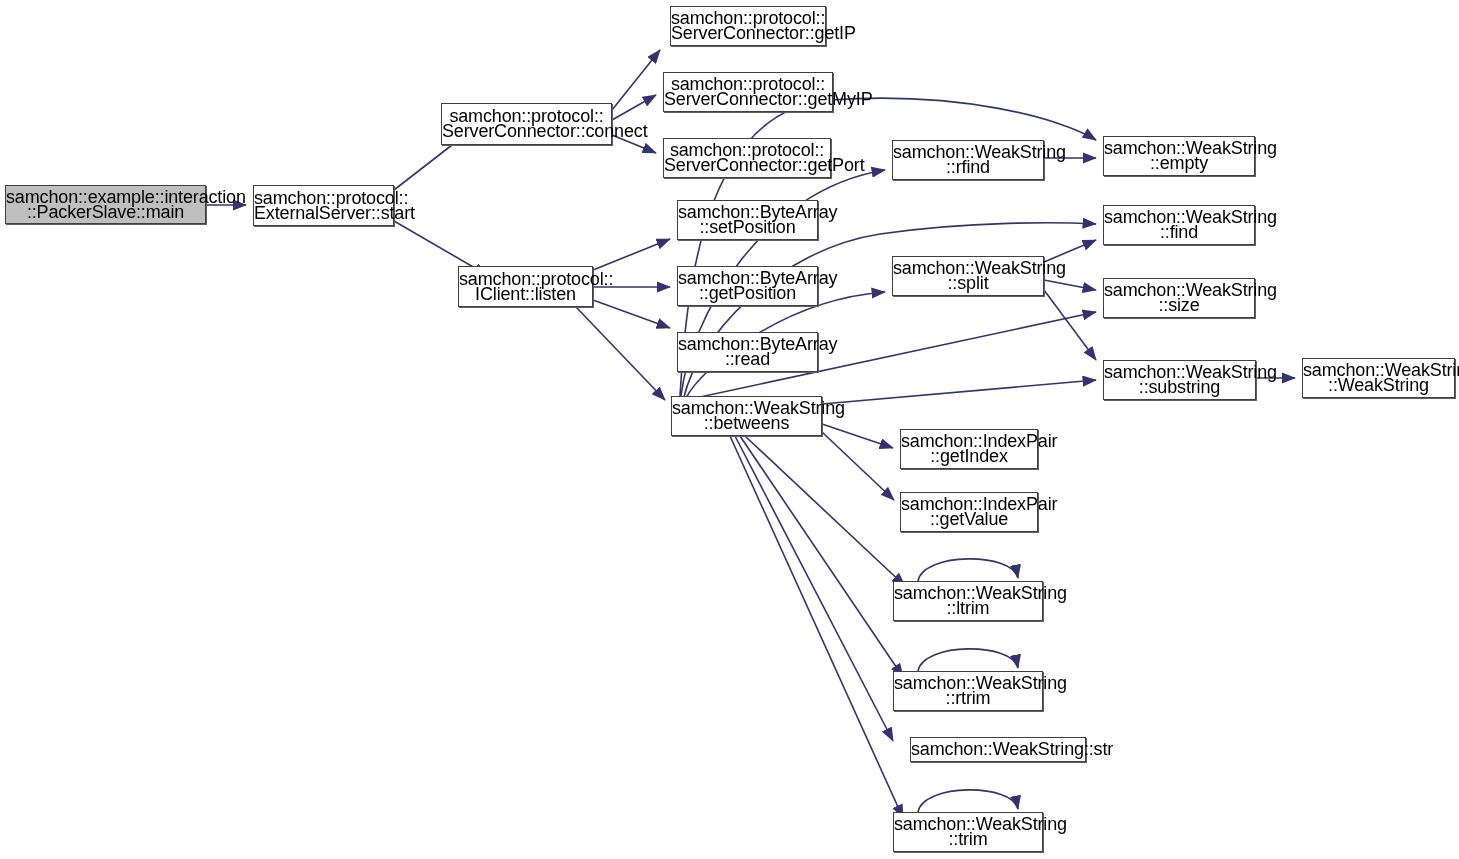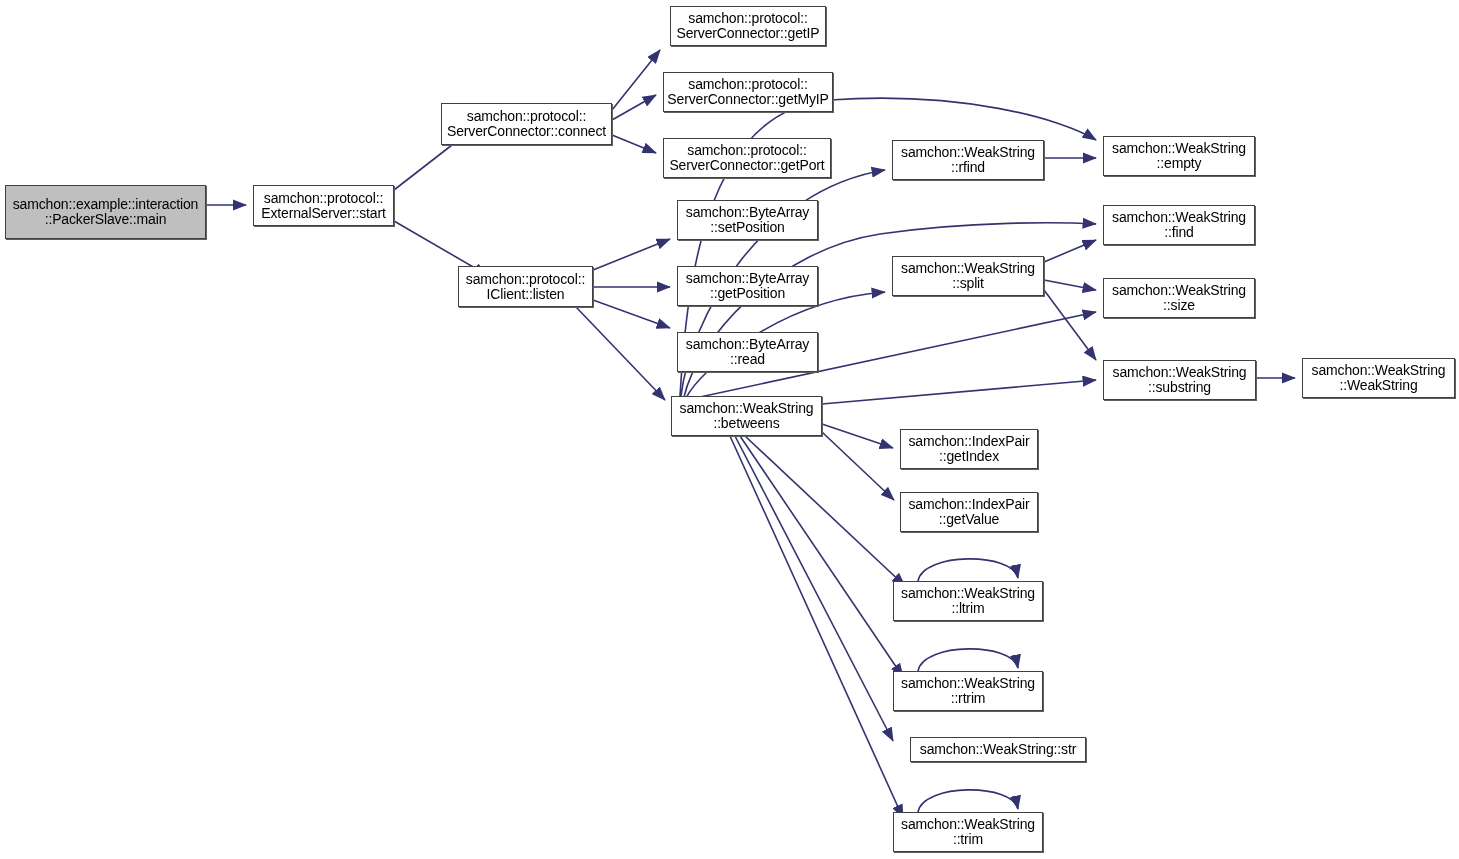--- a/index.html
+++ b/index.html
@@ -26,21 +26,21 @@
   .node {
     position: absolute;
     box-sizing: border-box;
     border: 1px solid #404040;
     background: #ffffff;
     color: #000000;
     display: flex;
     align-items: center;
     justify-content: center;
     text-align: center;
-    font-size: 14px;
+    font-size: 18px;
     line-height: 15px;
     letter-spacing: -0.15px;
     white-space: pre-line;
     box-shadow: 1px 1px 0 0 #606060;
   }
   .node.highlight {
     background: #bfbfbf;
   }
   .node .label {
     display: block;
@@ -85,21 +85,21 @@
         <path d="M1044,262 L1096,240" marker-end="url(#arrowhead)"></path>
         <path d="M1044,280 L1096,290" marker-end="url(#arrowhead)"></path>
         <path d="M1044,290 L1096,360" marker-end="url(#arrowhead)"></path>
         <path d="M1256,378 L1295,378" marker-end="url(#arrowhead)"></path>
         <path d="M918,581 C923,552 1013,552 1018,578" marker-end="url(#arrowhead)"></path>
         <path d="M918,671 C923,642 1013,642 1018,668" marker-end="url(#arrowhead)"></path>
         <path d="M918,812 C923,783 1013,783 1018,809" marker-end="url(#arrowhead)"></path>
       </g>
   </svg>
   <div id="node-layer">
-      <div class="node highlight" style="left: 5px; top: 185px; width: 201px; height: 54px;"><span class="label">samchon::example::interaction
+      <div class="node highlight" style="left: 5px; top: 185px; width: 201px; height: 39px;"><span class="label">samchon::example::interaction
 ::PackerSlave::main</span></div>
       <div class="node" style="left: 253px; top: 185px; width: 141px; height: 41px;"><span class="label">samchon::protocol::
 ExternalServer::start</span></div>
       <div class="node" style="left: 441px; top: 103px; width: 171px; height: 42px;"><span class="label">samchon::protocol::
 ServerConnector::connect</span></div>
       <div class="node" style="left: 670px; top: 6px; width: 156px; height: 40px;"><span class="label">samchon::protocol::
 ServerConnector::getIP</span></div>
       <div class="node" style="left: 663px; top: 72px; width: 170px; height: 40px;"><span class="label">samchon::protocol::
 ServerConnector::getMyIP</span></div>
       <div class="node" style="left: 663px; top: 138px; width: 168px; height: 40px;"><span class="label">samchon::protocol::

